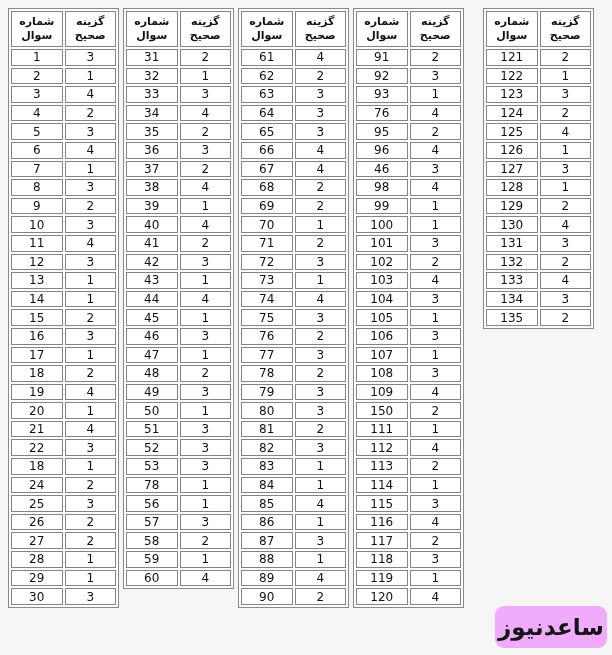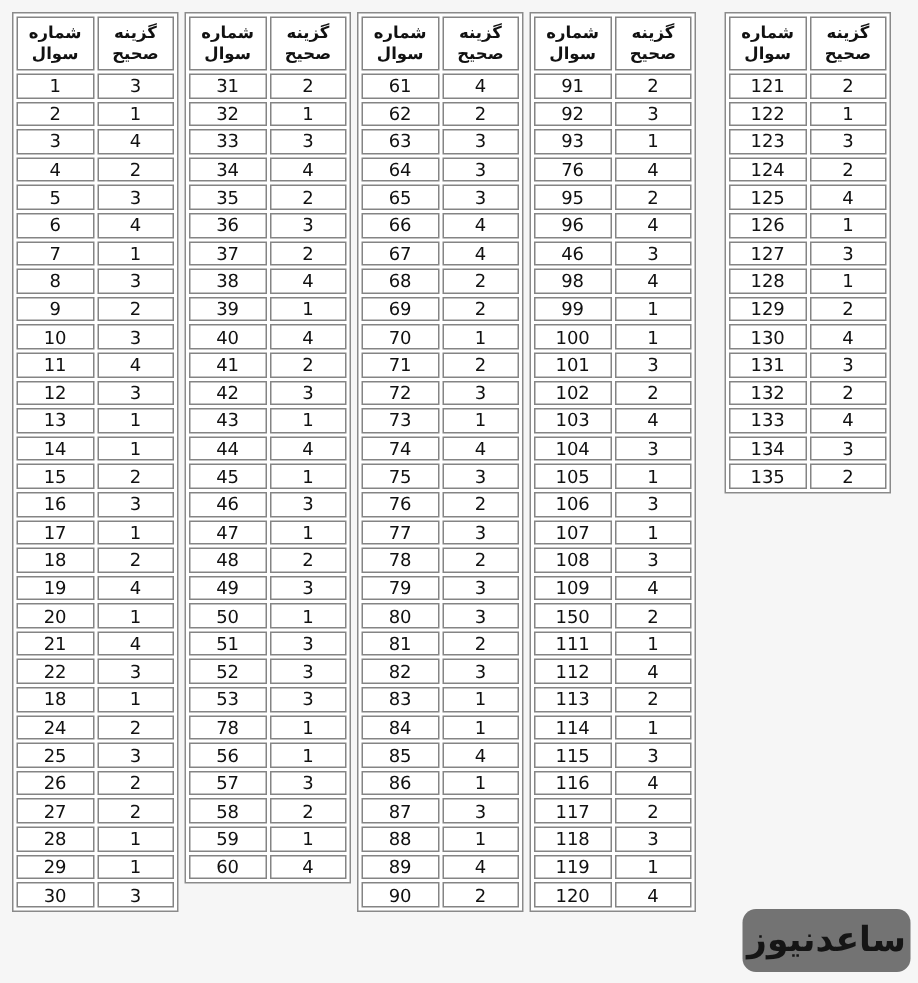--- a/index.html
+++ b/index.html
@@ -660,17 +660,17 @@
           <td>134</td>
           <td>3</td>
         </tr>
         <tr>
           <td>135</td>
           <td>2</td>
         </tr>
       </tbody>
   </table>
 
-  <div class="watermark" style="background: #737373; color: rgb(21, 21, 21);">
+  <div class="watermark" style="background: #f0abfc; color: rgb(21, 21, 21);">
     <span>ساعدنیوز</span>
   </div>
 
 </div>
 
 </body></html>

